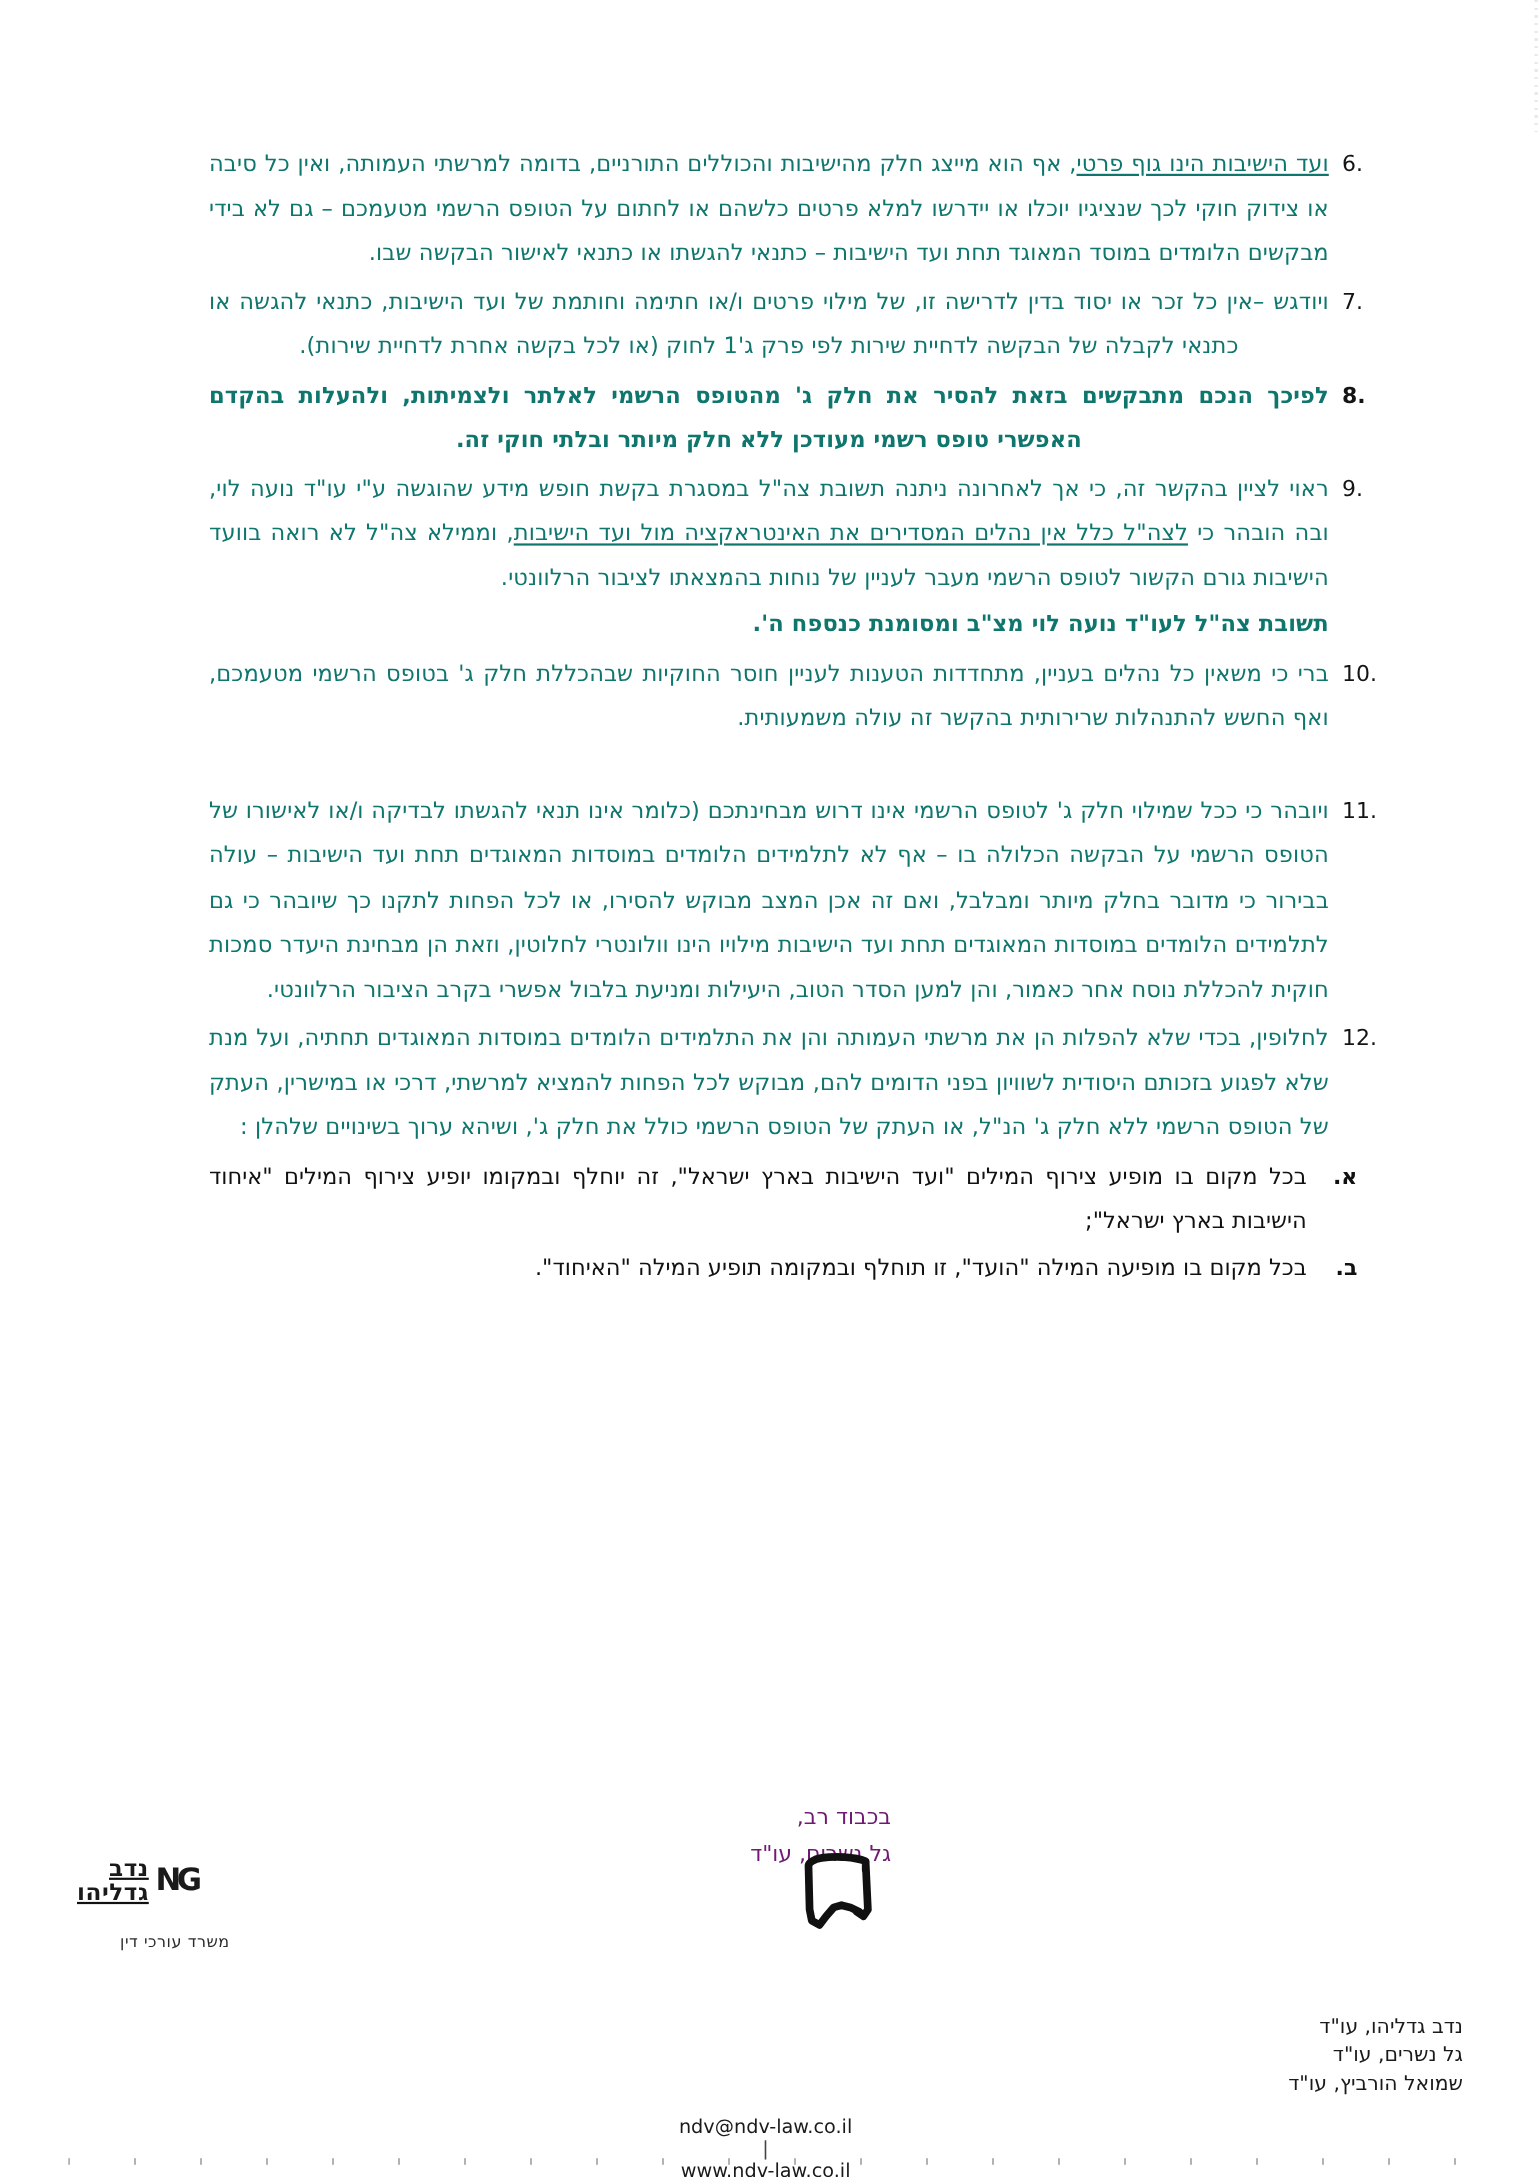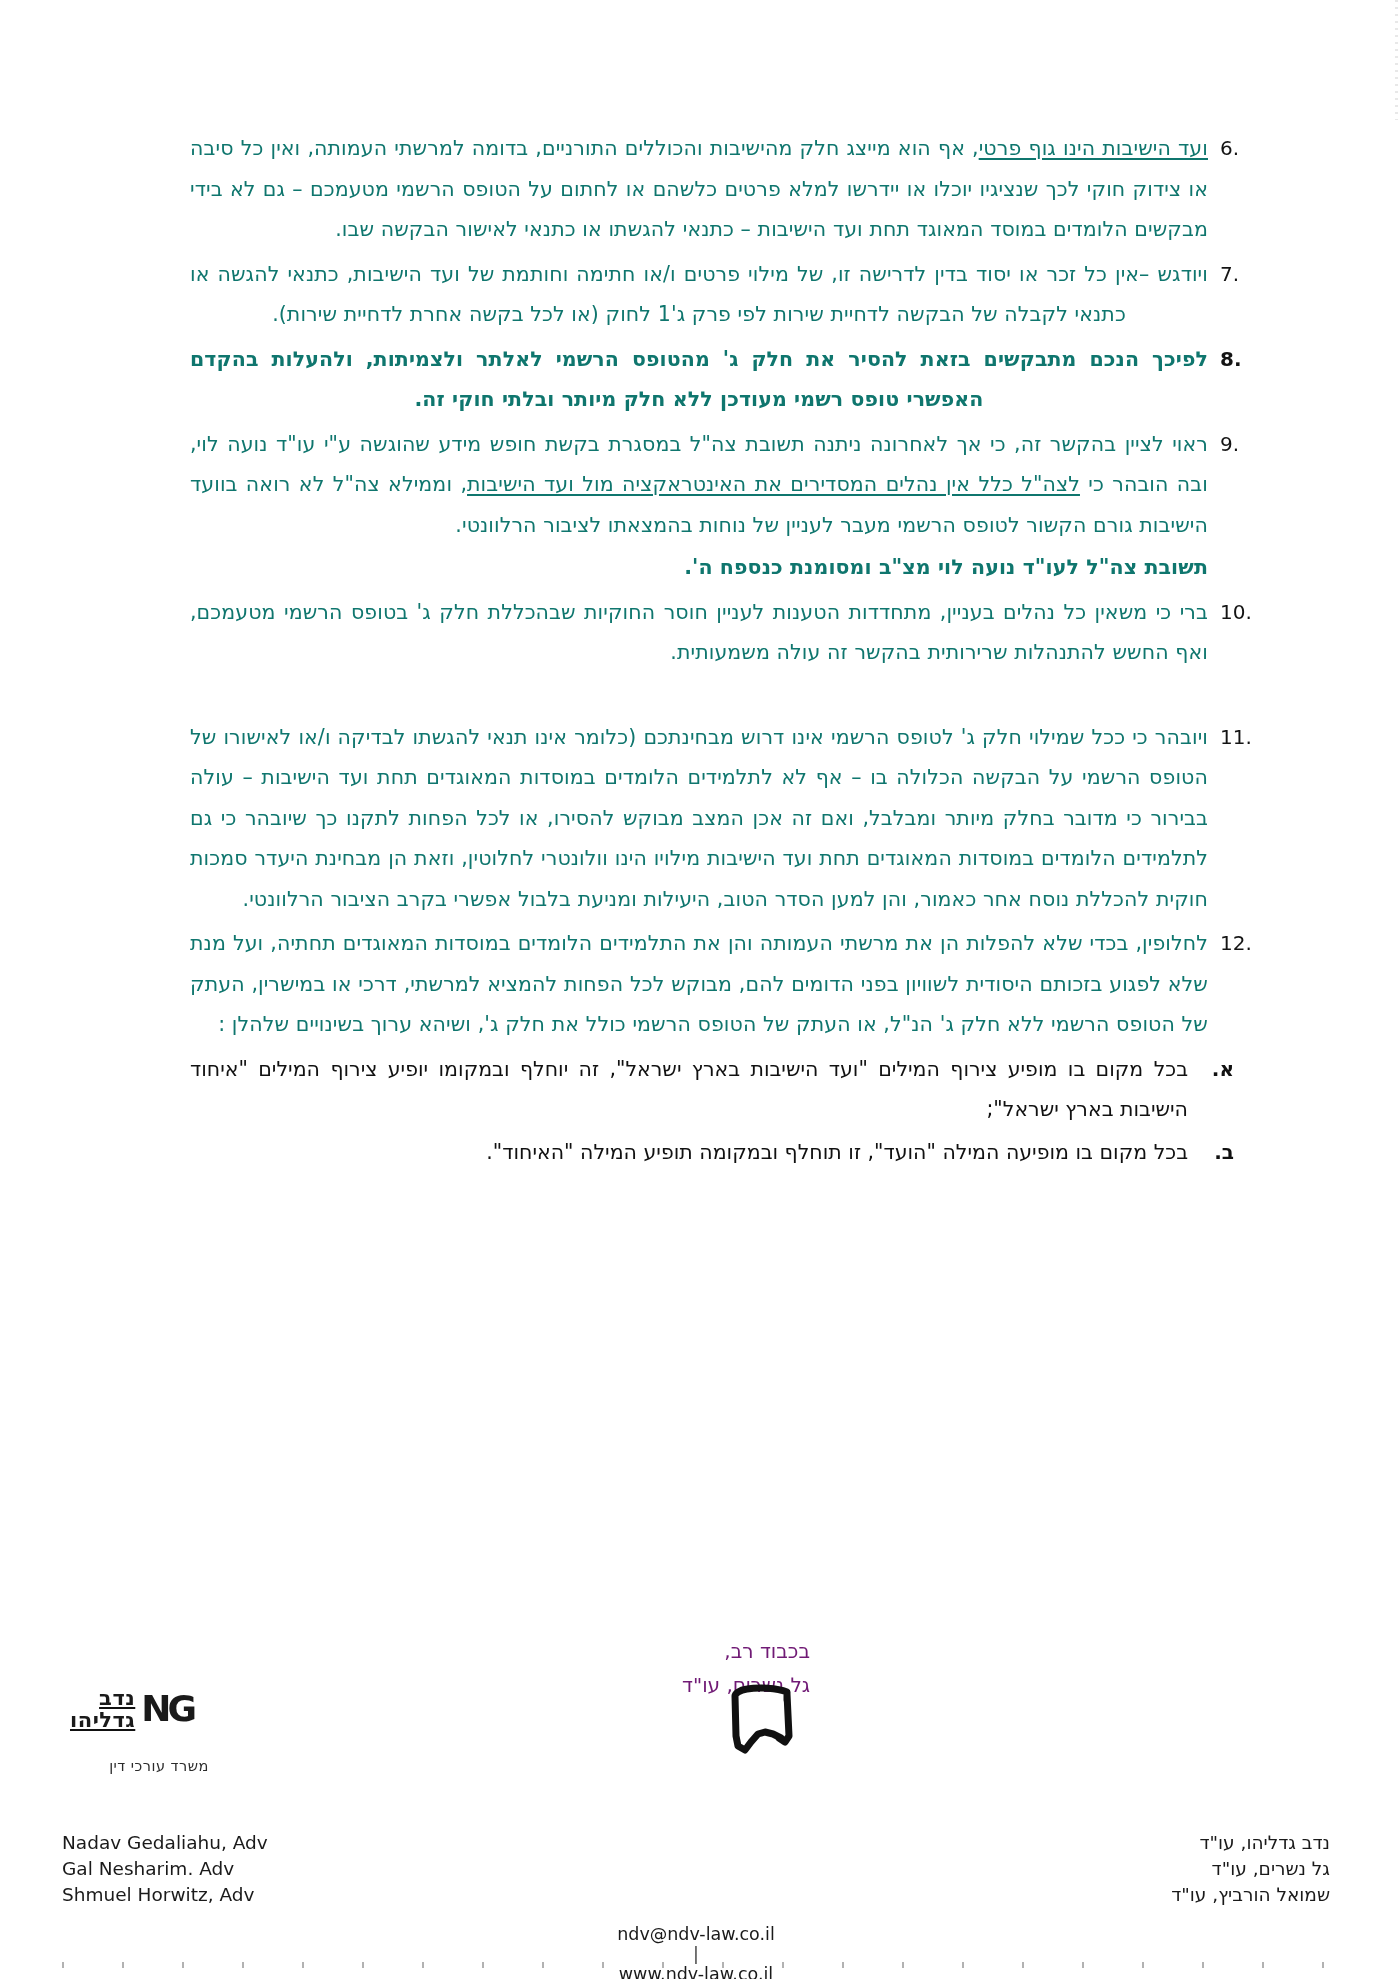--- a/index.html
+++ b/index.html
@@ -150,21 +150,21 @@
     left: 70px;
     top: 1687px;
     display: flex;
     flex-direction: row-reverse;
     align-items: center;
     direction: ltr;
   }
   .logo-mark {
     font-family: "DejaVu Sans", "Liberation Sans", sans-serif;
     font-weight: bold;
-    font-size: 36px;
+    font-size: 28px;
     letter-spacing: -4px;
     color: #1a1a1a;
     line-height: 1;
     margin-left: 6px;
   }
   .logo-heb {
     direction: rtl;
     text-align: right;
     line-height: 1.05;
     text-decoration: underline;
@@ -320,25 +320,20 @@
 
   <div class="logo-wrap">
     <span class="logo-mark">NG</span>
     <span class="logo-heb">
       <span class="l1">נדב</span>
       <span class="l2">גדליהו</span>
     </span>
   </div>
   <div class="logo-sub">משרד עורכי דין</div>
 
-  <div class="footer-names-en">
-    <div>Nadav Gedaliahu, Adv</div>
-    <div>Gal Nesharim. Adv</div>
-    <div>Shmuel Horwitz, Adv</div>
-  </div>
 
   <div class="footer-names-he">
     <div>נדב גדליהו, עו"ד</div>
     <div>גל נשרים, עו"ד</div>
     <div>שמואל הורביץ, עו"ד</div>
   </div>
 
   <div class="footer-contact">
     <span class="fc-seg">ndv@ndv-law.co.il</span>
     <span class="fc-sep">|</span>

